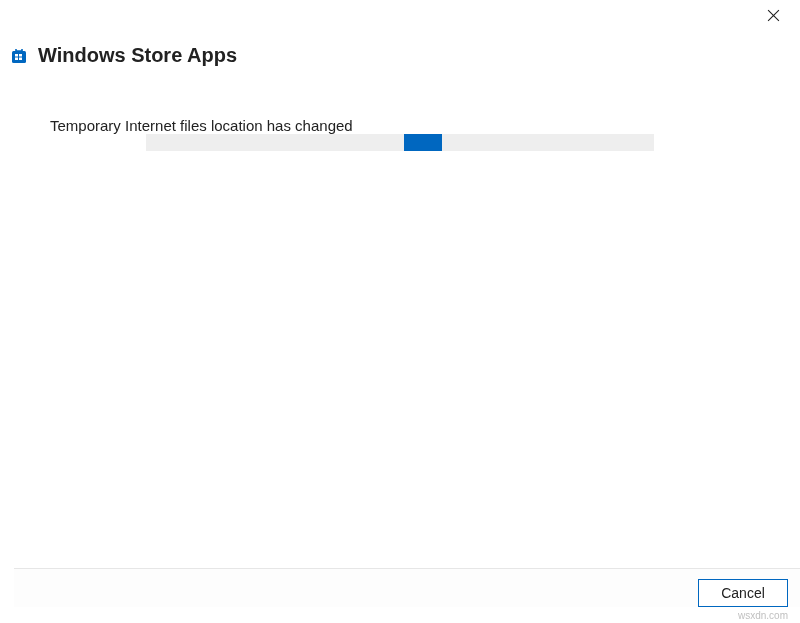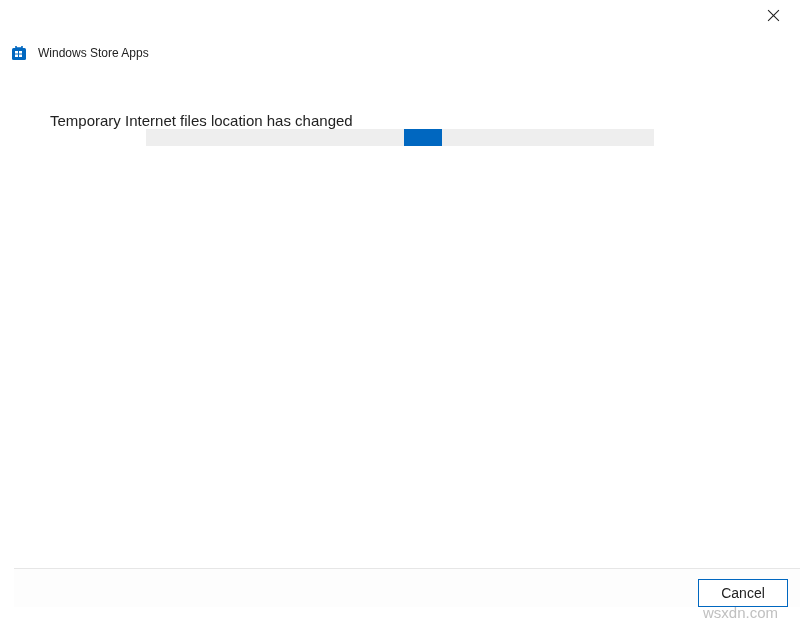--- a/index.html
+++ b/index.html
@@ -43,22 +43,22 @@
       padding: 14px 10px 10px 10px;
       gap: 10px;
     }
     .store-icon {
       width: 18px;
       height: 18px;
       position: relative;
       flex-shrink: 0;
     }
     .app-title {
-      font-size: 12px;
-      font-weight: 400;
+      font-size: 20px;
+      font-weight: 700;
       color: #222;
     }
     .content {
       padding: 40px 50px 20px 50px;
     }
     .heading {
       font-size: 23px;
       font-weight: 400;
       margin-bottom: 34px;
     }
@@ -101,22 +101,22 @@
       background: #ffffff;
       font-size: 14px;
       color: #222;
       cursor: pointer;
       font-family: inherit;
       padding: 0 10px;
     }
     .watermark {
       position: absolute;
       bottom: 2px;
-      right: 22px;
-      font-size: 15px;
+      right: 12px;
+      font-size: 10px;
       color: #c0c0c0;
       font-family: Arial, sans-serif;
     }
   </style>
 </head>
 <body>
 
 <div class="titlebar">
   <div class="close-btn">
     <svg viewBox="0 0 12 12">

